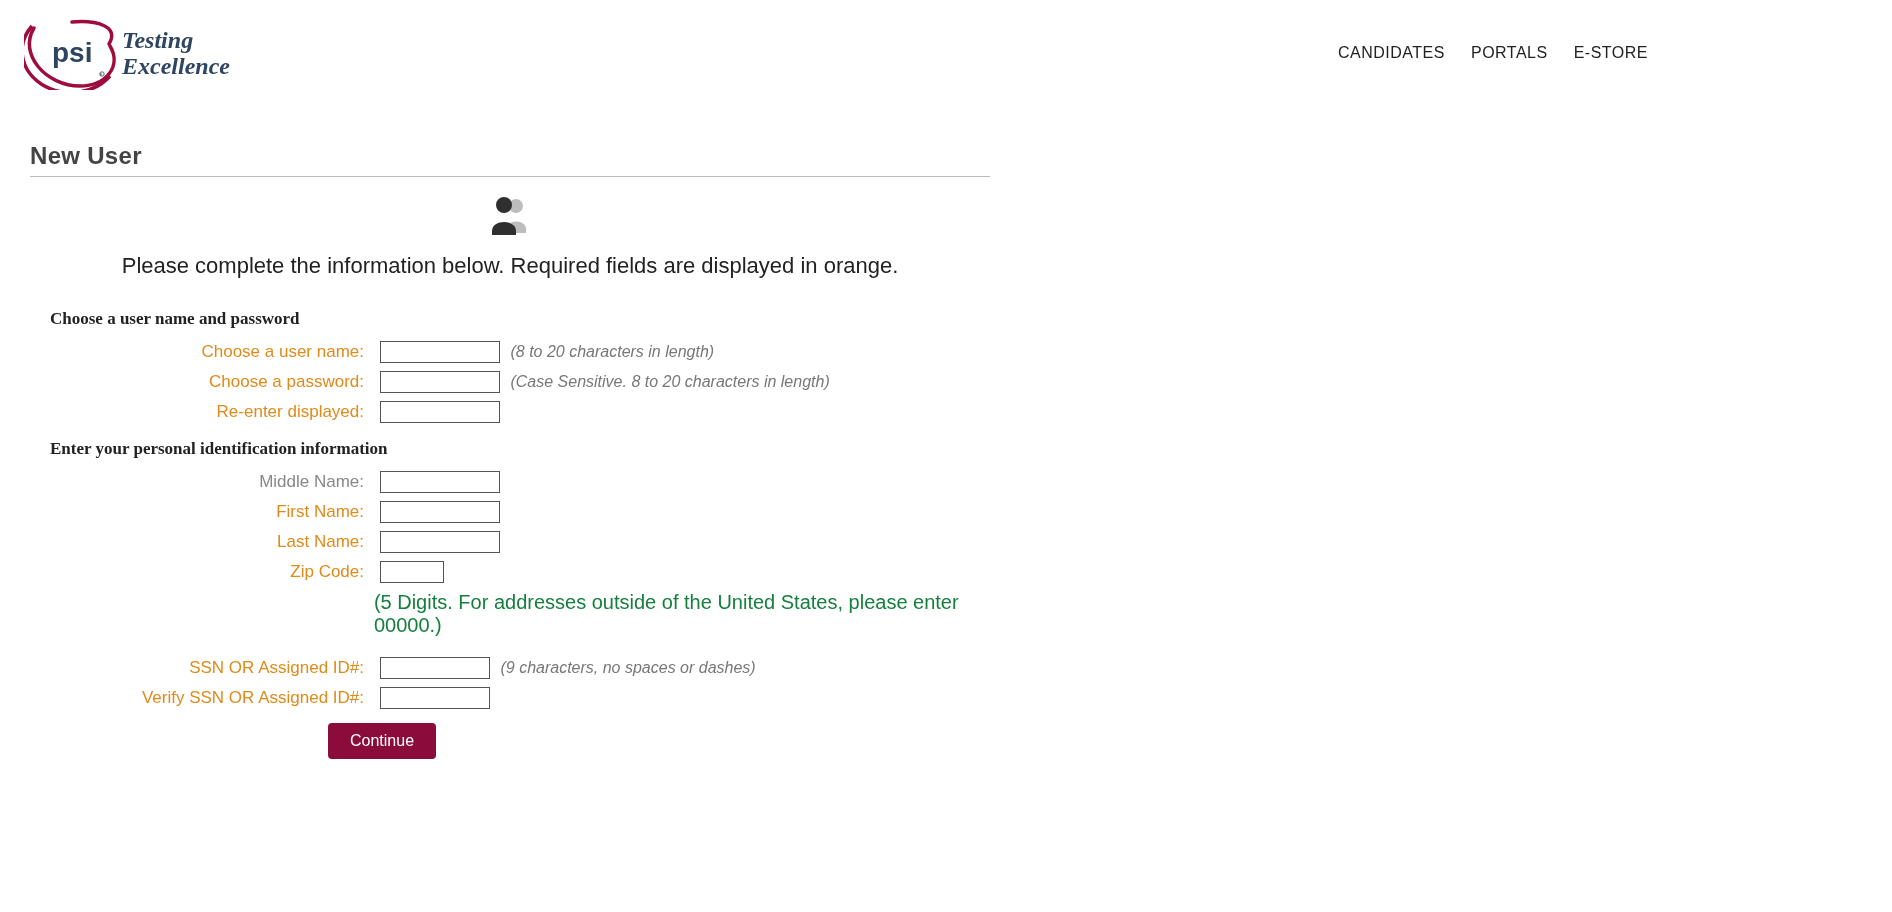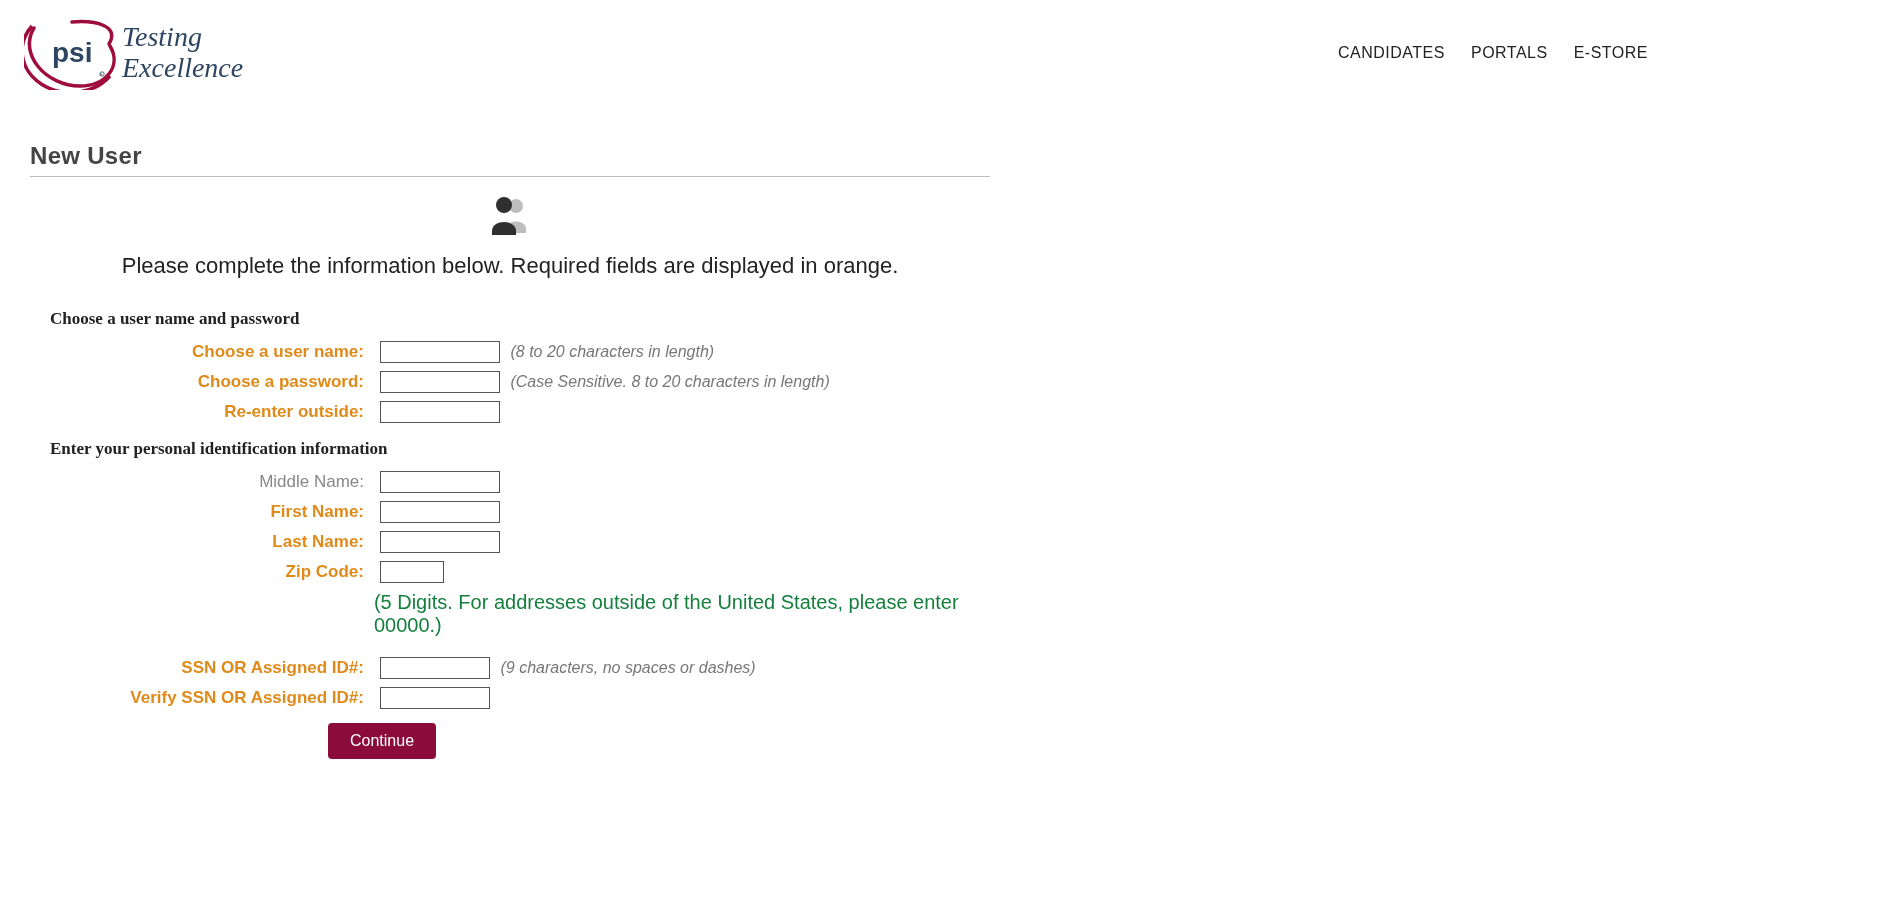--- a/index.html
+++ b/index.html
@@ -20,23 +20,23 @@
       gap: 4px;
     }
     .logo-svg {
       width: 94px;
       height: 74px;
     }
     .logo-text {
       color: #2d4560;
       font-style: italic;
       font-family: Georgia, 'Times New Roman', serif;
-      font-size: 28px;
+      font-size: 24px;
       line-height: 1.1;
-      font-weight: 400;
+      font-weight: 700;
     }
     .nav {
       display: flex;
       gap: 26px;
       padding-right: 220px;
     }
     .nav a {
       color: #222;
       text-decoration: none;
       font-size: 16px;
@@ -83,21 +83,21 @@
     .field {
       display: flex;
       align-items: baseline;
       margin-bottom: 8px;
     }
     .field-label {
       width: 330px;
       text-align: right;
       padding-right: 16px;
       font-size: 17px;
-      font-weight: 700;
+      font-weight: 400;
     }
     .required .field-label { color: #e08a1a; }
     .optional .field-label { color: #888; font-weight: 500; }
     .field-input input {
       border: 1px solid #555;
       padding: 2px 4px;
       font-size: 14px;
       height: 22px;
     }
     .input-w120 { width: 120px; }
@@ -191,21 +191,21 @@
 
     <div class="field required">
       <div class="field-label">Choose a password:</div>
       <div class="field-input">
         <input type="password" class="input-w120" value="" style="">
         <span class="hint">(Case Sensitive. 8 to 20 characters in length)</span>
       </div>
     </div>
 
     <div class="field required">
-      <div class="field-label">Re-enter outside:</div>
+      <div class="field-label">Re-enter displayed:</div>
       <div class="field-input">
         <input type="password" class="input-w120" value="" style="">
       </div>
     </div>
 
   </div>
 
   <div class="section-head">Enter your personal identification information</div>
 
   <div class="form">

